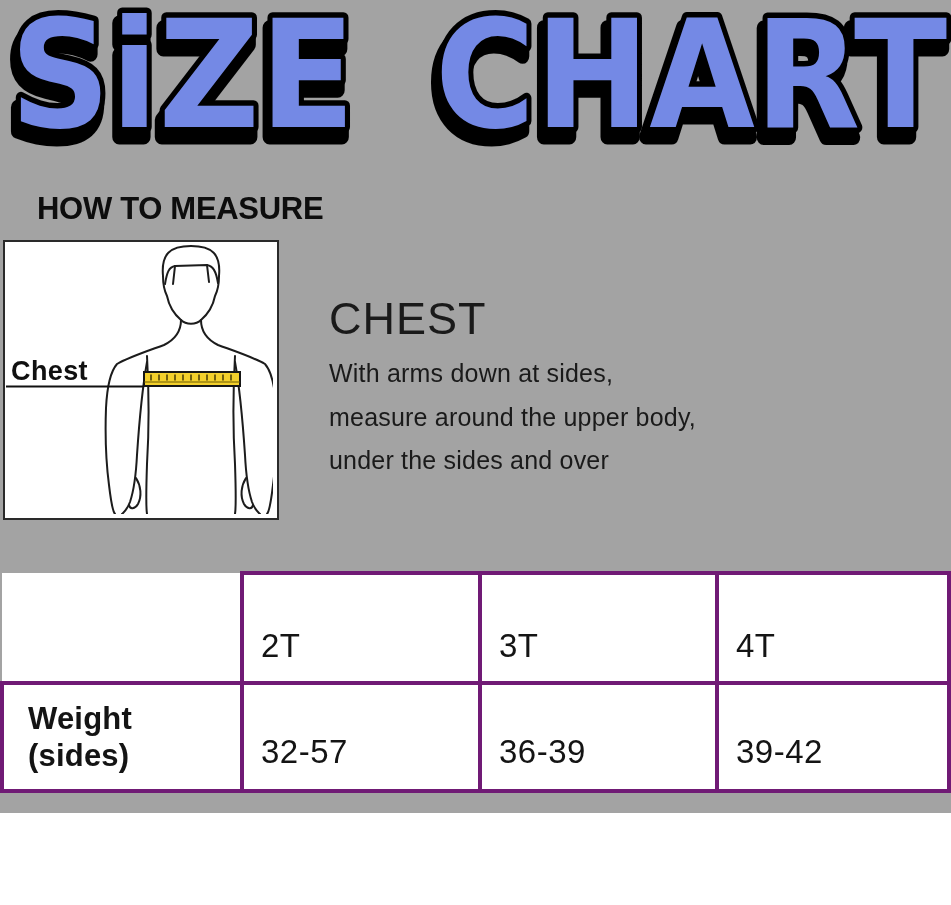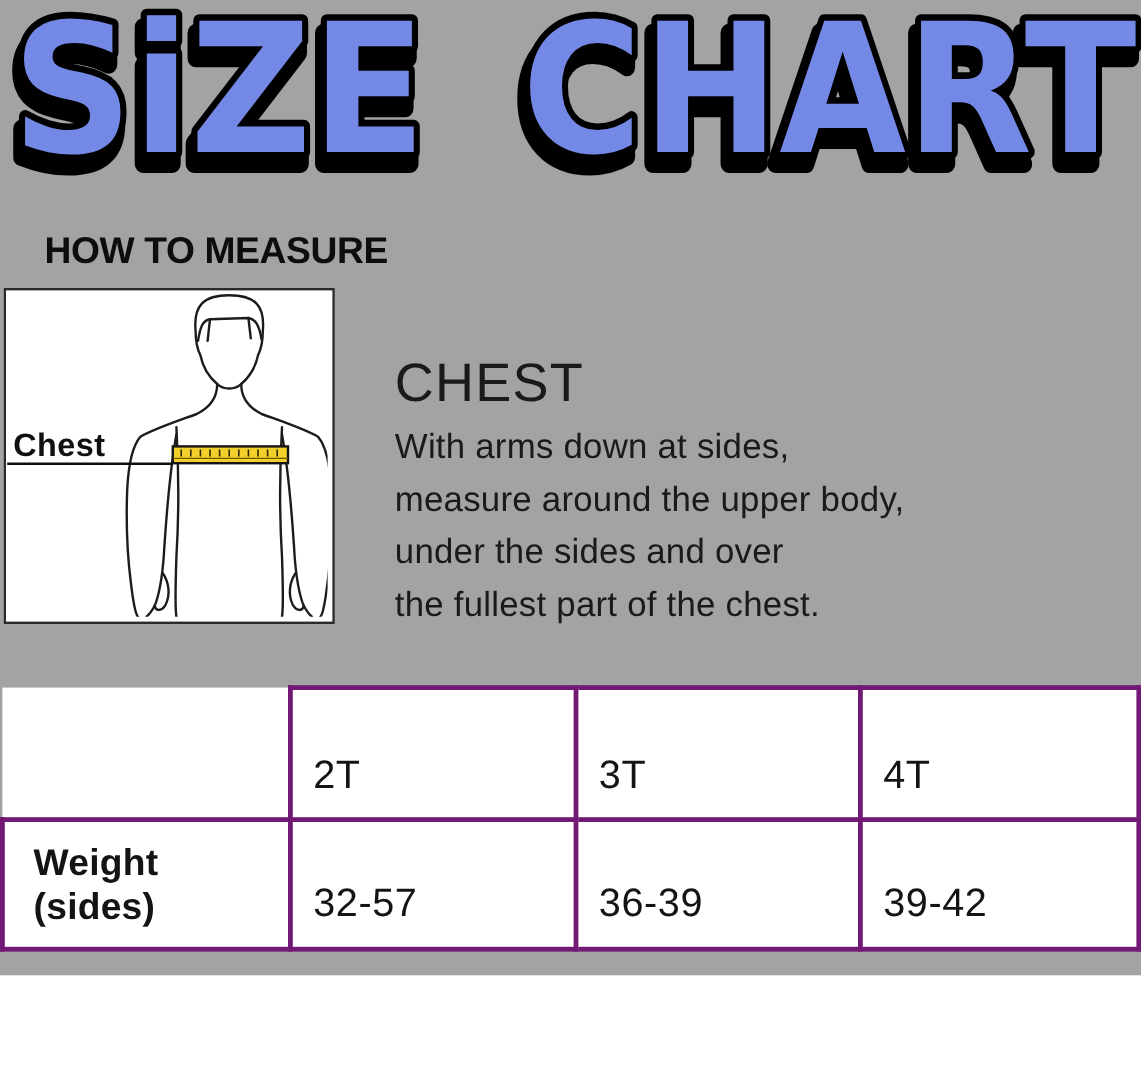--- a/index.html
+++ b/index.html
@@ -34,21 +34,21 @@
     letter-spacing:0.4px;fill:#101010;
   }
   .chest-pointer{stroke:#101010;stroke-width:2.2;}
   
   .chest-block{position:absolute;left:329px;top:293px;}
   .chest-heading{
     font-size:45px;line-height:52px;letter-spacing:1px;font-weight:400;
     color:#1a1a1a;margin-bottom:7px;
   }
   .chest-line{
-    font-size:29px;line-height:43.5px;letter-spacing:0.2px;font-weight:400;
+    font-size:25px;line-height:43.5px;letter-spacing:0.2px;font-weight:400;
     color:#1a1a1a;white-space:nowrap;
   }
   
   .size-table{
     position:absolute;left:0;top:571px;border-collapse:collapse;table-layout:fixed;
     width:947px;
   }
   .size-table td{border:4px solid #701a75;background:#fff;}
   .size-table td.corner{border:none;}
   .size-table td.hdr{
@@ -130,21 +130,20 @@
         <line class="chest-pointer" x1="1" y1="144.5" x2="139" y2="144.5"></line>
       </g>
     </svg>
   </div>
 
   <div class="chest-block">
     <div class="chest-heading">CHEST</div>
     <div class="chest-line">With arms down at sides,</div>
     <div class="chest-line">measure around the upper body,</div>
     <div class="chest-line">under the sides and over</div>
-    <div class="chest-line">the fullest part of the chest.</div>
   </div>
 
   <table class="size-table">
     <colgroup>
       <col style="width:240px">
         <col style="width:238px">
         <col style="width:237px">
         <col style="width:232px">
     </colgroup>
     <tbody>

